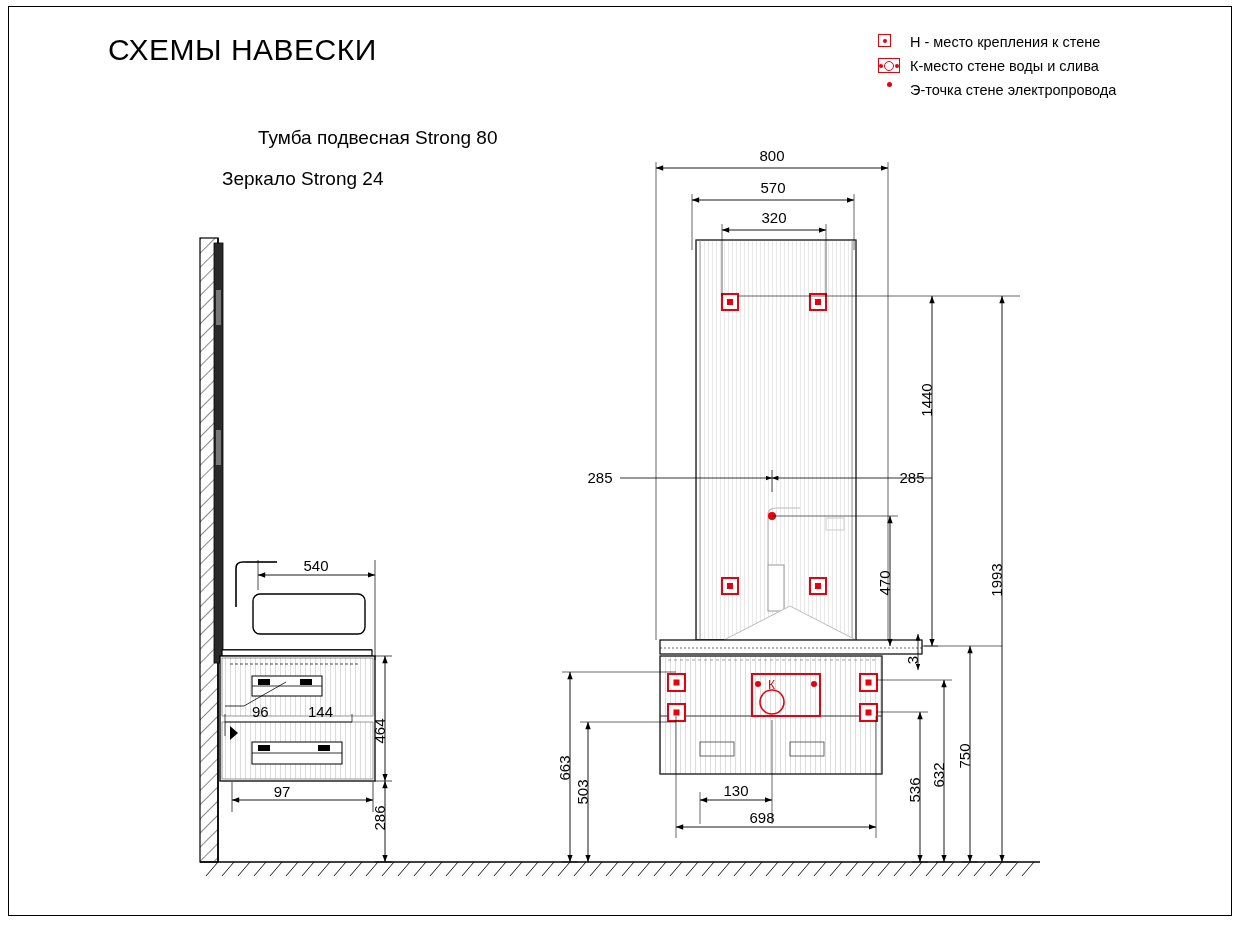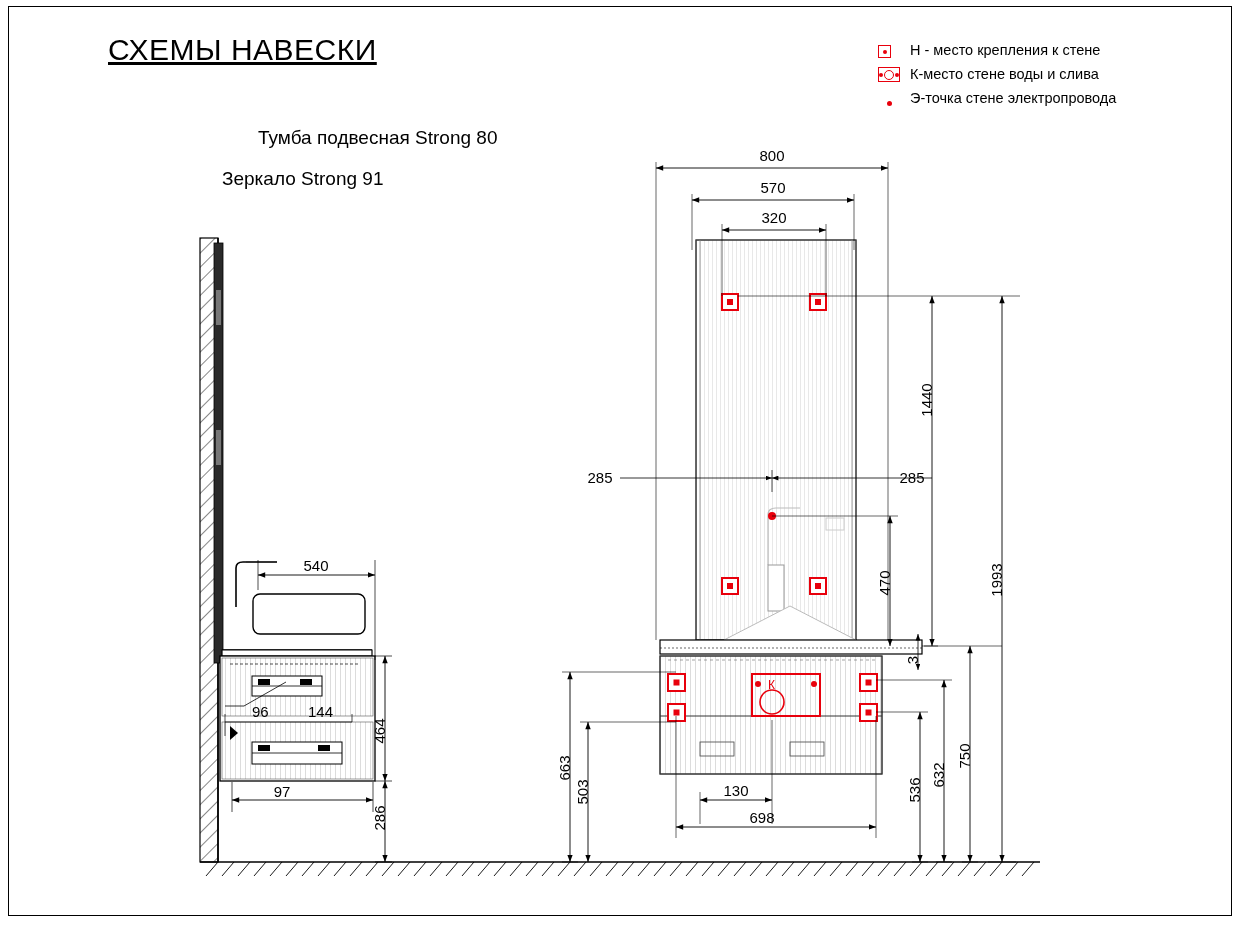--- a/index.html
+++ b/index.html
@@ -27,21 +27,20 @@
     box-sizing: border-box;
   }
   .title {
     position: absolute;
     left: 108px;
     top: 33px;
     font-size: 30px;
     letter-spacing: 0.5px;
     color: #000;
     white-space: nowrap;
-    text-decoration: underline;
   }
   .subtitle1 {
     position: absolute;
     left: 222px;
     top: 127px;
     font-size: 19px;
     color: #000;
     white-space: nowrap;
     margin-left: 36px;
   }
@@ -57,21 +56,21 @@
   .legend {
     position: absolute;
     left: 878px;
     top: 34px;
     width: 340px;
     font-size: 14.5px;
     color: #000;
   }
   .legend-row {
     display: flex;
-    align-items: flex-end;
+    align-items: flex-start;
     height: 24px;
     white-space: nowrap;
   }
   .legend-ico {
     width: 26px;
     display: flex;
     justify-content: flex-start;
     align-items: center;
   }
   .sq-h {
@@ -144,21 +143,21 @@
 </style>
 </head>
 <body>
 
 <div id="page">
 
   <div class="frame"></div>
 
   <div class="title">СХЕМЫ НАВЕСКИ</div>
   <div class="subtitle1">Тумба подвесная Strong 80</div>
-  <div class="subtitle2">Зеркало Strong 91</div>
+  <div class="subtitle2">Зеркало Strong 24</div>
 
   <div class="legend">
     <div class="legend-row">
       <span class="legend-ico">
           <span class="sq-h"></span>
         </span>
       <span class="legend-txt">Н - место крепления к стене</span>
     </div>
     <div class="legend-row">
       <span class="legend-ico">

